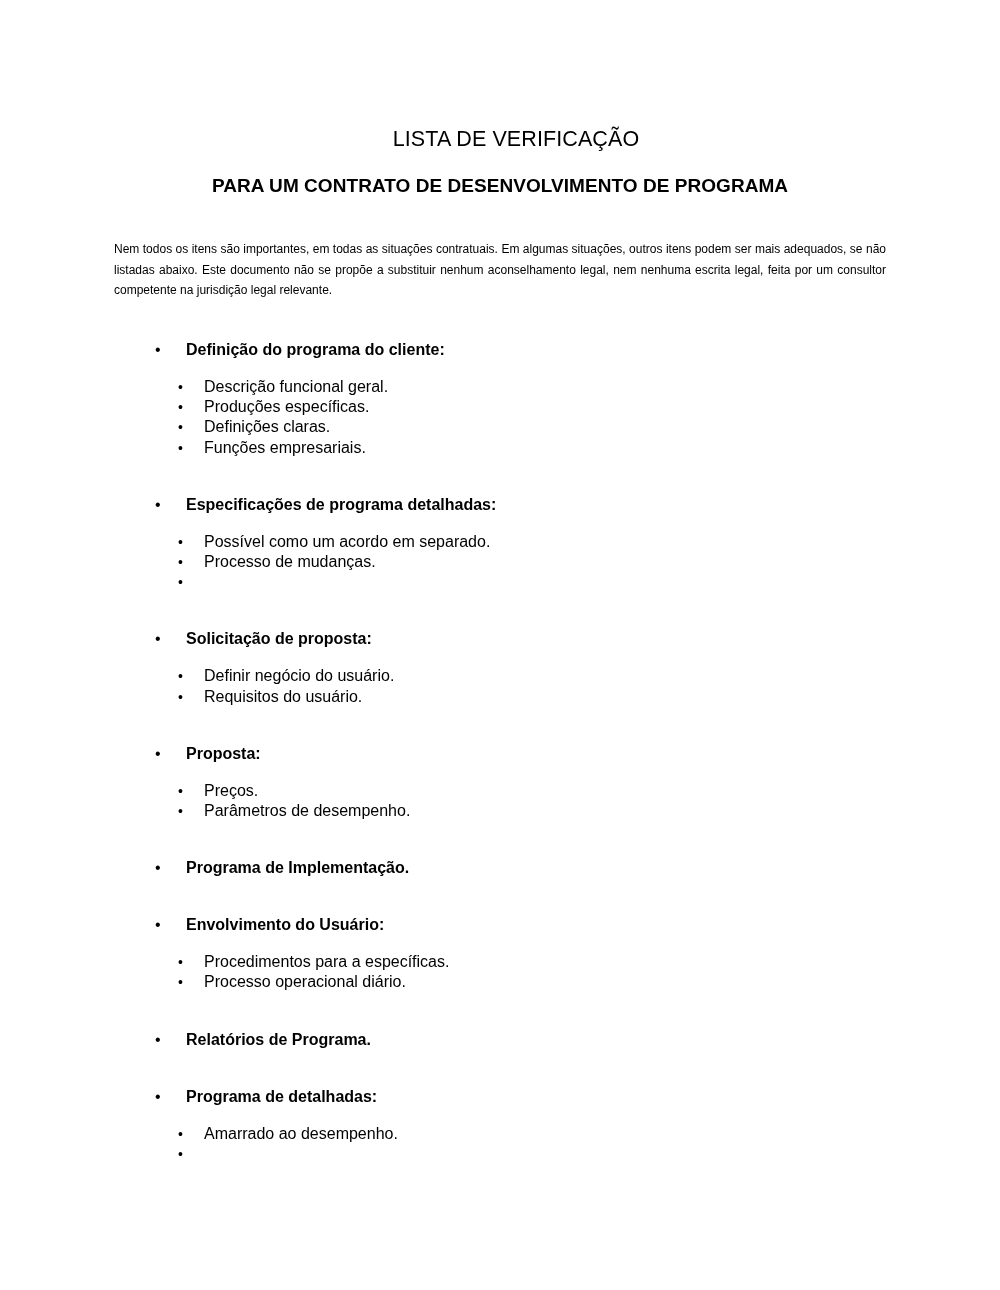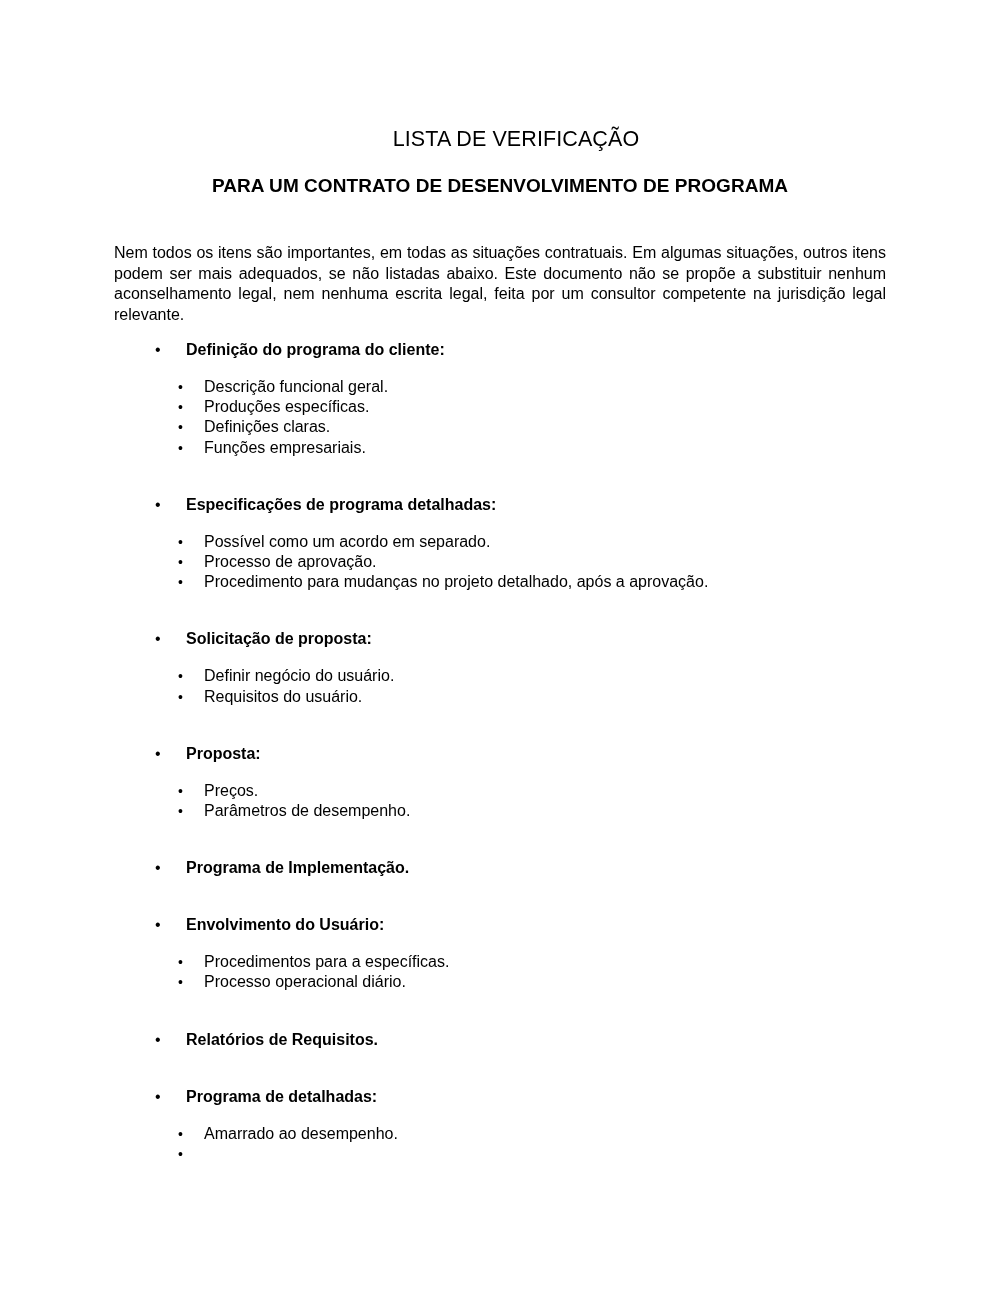--- a/index.html
+++ b/index.html
@@ -47,21 +47,21 @@
     line-height: 26px;
     margin-top: 12px;
   }
 
   
   .intro {
     position: absolute;
     left: 114px;
     top: 227px;
     width: 772px;
-    font-size: 16px;
+    font-size: 12px;
     line-height: 20.6px;
     text-align: justify;
     text-justify: inter-word;
   }
 
   
   .checklist {
     position: absolute;
     left: 0;
     top: 339px;
@@ -138,22 +138,22 @@
           <li class="l2"><span class="bullet">•</span><span>Descrição funcional geral.</span></li>
           <li class="l2"><span class="bullet">•</span><span>Produções específicas.</span></li>
           <li class="l2"><span class="bullet">•</span><span>Definições claras.</span></li>
           <li class="l2"><span class="bullet">•</span><span>Funções empresariais.</span></li>
         </ul>
       </div>
       <div class="section">
         <div class="l1"><span class="bullet">•</span><span>Especificações de programa detalhadas:</span></div>
         <ul class="l2-list">
           <li class="l2"><span class="bullet">•</span><span>Possível como um acordo em separado.</span></li>
-          <li class="l2"><span class="bullet">•</span><span>Processo de aprovação.</span></li>
-          <li class="l2"><span class="bullet">•</span><span>Procedimento para mudanças no projeto detalhado, após a aprovação.</span></li>
+          <li class="l2"><span class="bullet">•</span><span>Processo de mudanças.</span></li>
+          <li class="l2"><span class="bullet">•</span></li>
         </ul>
       </div>
       <div class="section">
         <div class="l1"><span class="bullet">•</span><span>Solicitação de proposta:</span></div>
         <ul class="l2-list">
           <li class="l2"><span class="bullet">•</span><span>Definir negócio do usuário.</span></li>
           <li class="l2"><span class="bullet">•</span><span>Requisitos do usuário.</span></li>
         </ul>
       </div>
       <div class="section">
@@ -167,21 +167,21 @@
         <div class="l1"><span class="bullet">•</span><span>Programa de Implementação.</span></div>
       </div>
       <div class="section">
         <div class="l1"><span class="bullet">•</span><span>Envolvimento do Usuário:</span></div>
         <ul class="l2-list">
           <li class="l2"><span class="bullet">•</span><span>Procedimentos para a específicas.</span></li>
           <li class="l2"><span class="bullet">•</span><span>Processo operacional diário.</span></li>
         </ul>
       </div>
       <div class="section">
-        <div class="l1"><span class="bullet">•</span><span>Relatórios de Requisitos.</span></div>
+        <div class="l1"><span class="bullet">•</span><span>Relatórios de Programa.</span></div>
       </div>
       <div class="section">
         <div class="l1"><span class="bullet">•</span><span>Programa de detalhadas:</span></div>
         <ul class="l2-list">
           <li class="l2"><span class="bullet">•</span><span>Amarrado ao desempenho.</span></li>
           <li class="l2"><span class="bullet">•</span></li>
         </ul>
       </div>
     </div>
 

